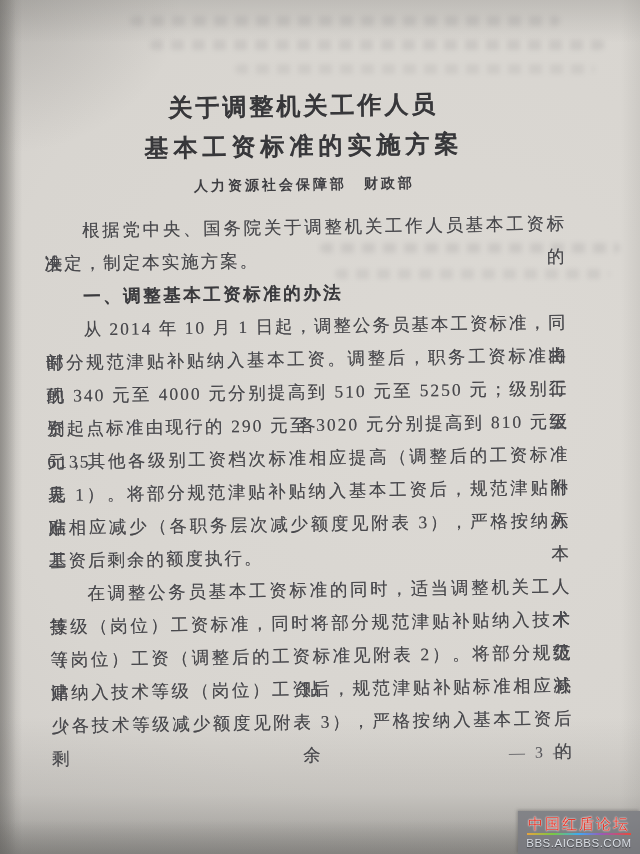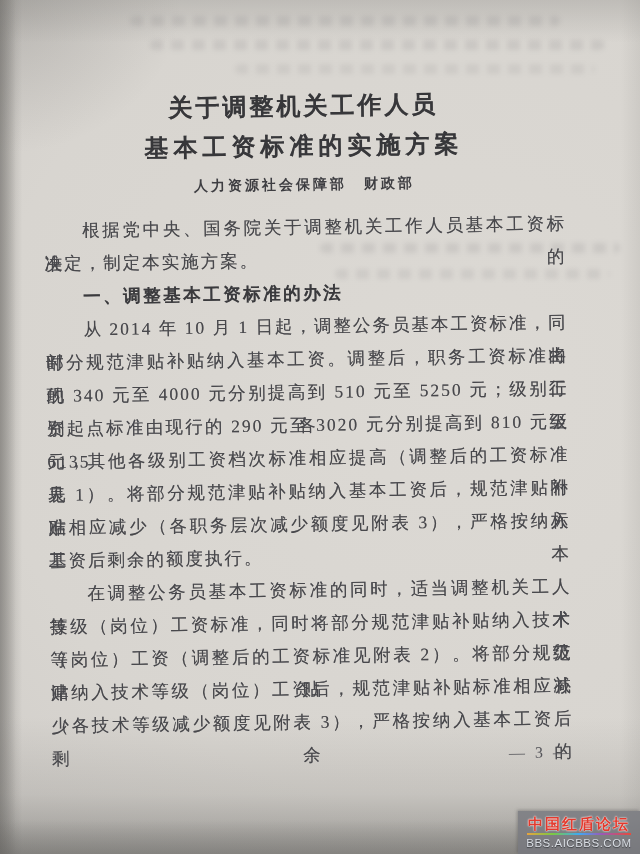--- a/index.html
+++ b/index.html
@@ -138,21 +138,21 @@
     background: rgba(118,120,126,0.82);
     box-shadow: -1px -1px 3px rgba(60,60,62,0.35);
     display: flex;
     flex-direction: column;
     align-items: center;
     justify-content: center;
     font-family: "Liberation Sans", "DejaVu Sans", sans-serif;
   }
   .wm-name {
     font-size: 15px;
-    font-weight: 700;
+    font-weight: 400;
     letter-spacing: 2px;
     color: #e23a2e;
     line-height: 17px;
     text-shadow: 0 0 2px #ffffff, 0 0 1px #ffffff;
   }
   .wm-divider {
     width: 104px;
     height: 2px;
     margin: 1px 0 2px 0;
     background: linear-gradient(90deg,

